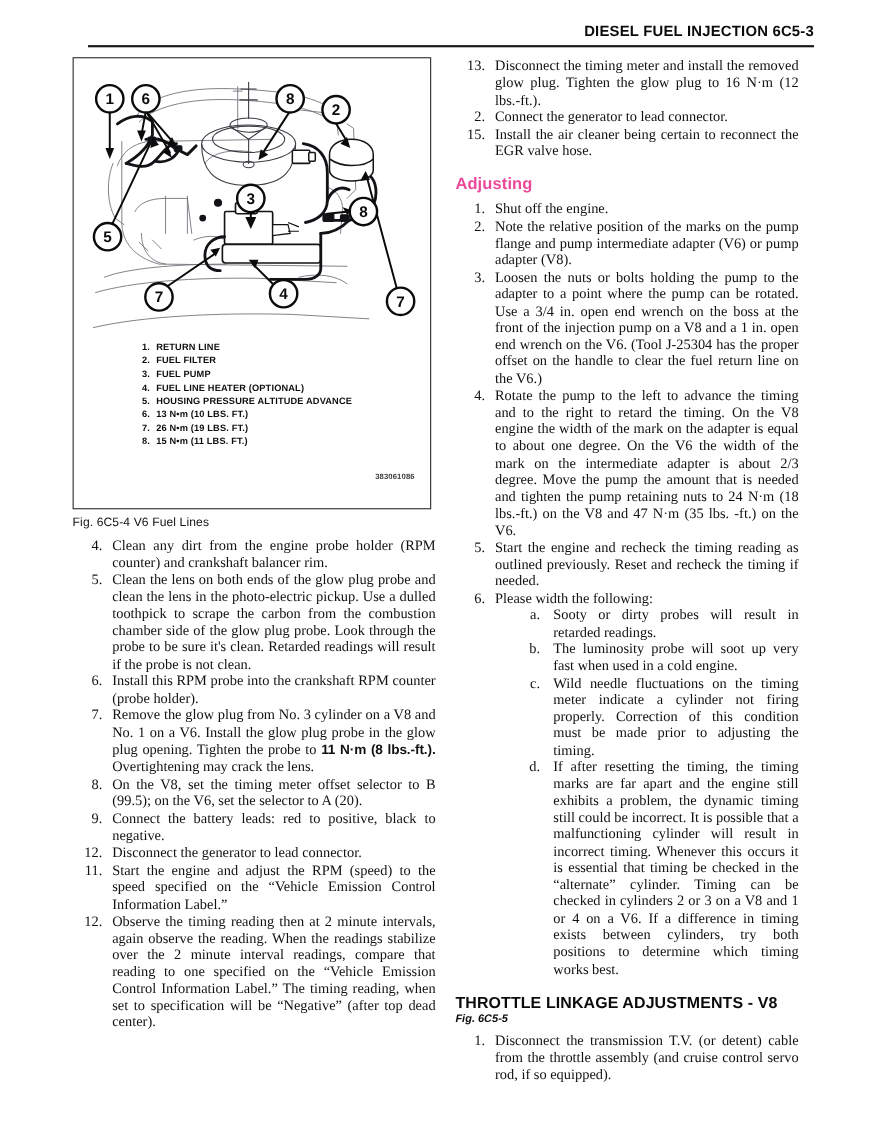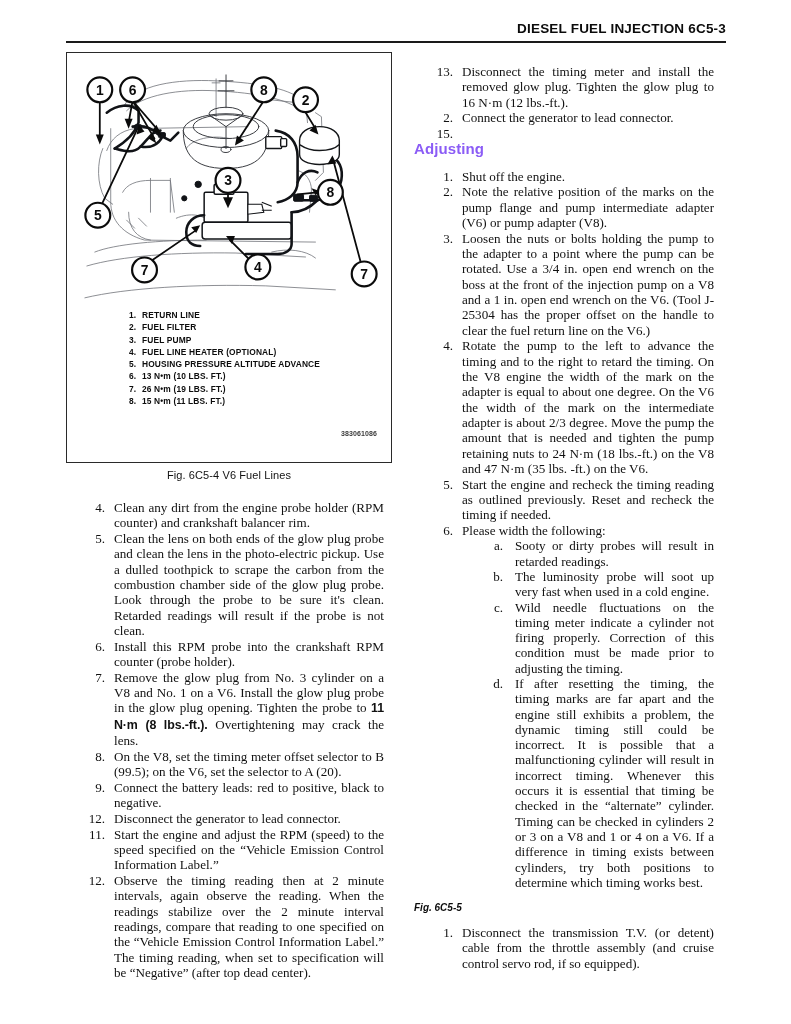--- a/index.html
+++ b/index.html
@@ -20,21 +20,21 @@
   .page {
     position: absolute;
     left: 0; top: 0;
     width: 791px;
     height: 1024px;
   }
 
   
   .header {
     position: absolute;
-    left: 66px;
+    left: 80px;
     top: 22px;
     width: 660px;
   }
   .header-title {
     font-family: "Liberation Sans", sans-serif;
     font-weight: bold;
     font-size: 13.5px;
     letter-spacing: 0.2px;
     text-align: right;
     color: #0b0b0b;
@@ -101,39 +101,39 @@
     font-family: "Liberation Sans", sans-serif;
     font-weight: bold;
     font-size: 7px;
     letter-spacing: 0.1px;
     color: #3a3a3a;
     filter: blur(0.55px);
   }
   .fig-caption {
     margin-top: 6px;
     width: 326px;
-    text-align: center;
+    text-align: left;
     font-family: "Liberation Sans", sans-serif;
     font-size: 11px;
     color: #121212;
     letter-spacing: 0.1px;
   }
 
   
   .body-text {
     font-family: "Liberation Serif", serif;
     font-size: 13.1px;
     line-height: 15.3px;
     color: #111111;
     text-align: justify;
     hyphens: none;
   }
   ol.numlist {
     list-style: none;
-    margin: 12px;
+    margin: 0;
     padding: 0;
   }
   ol.numlist > li {
     position: relative;
     padding-left: 36px;
     margin: 0 0 0.5px 0;
     text-align: justify;
   }
   ol.numlist > li > .mk {
     position: absolute;
@@ -174,21 +174,21 @@
     font-weight: bold;
     font-size: 12.4px;
     letter-spacing: -0.1px;
   }
 
   
   .h-sub {
     font-family: "Liberation Sans", sans-serif;
     font-weight: bold;
     font-size: 15px;
-    color: #8b5cf6;
+    color: #ec4899;
     margin: 14px 0 6px 0;
     letter-spacing: 0.1px;
   }
   .h-major {
     font-family: "Liberation Sans", sans-serif;
     font-weight: bold;
     font-size: 14.5px;
     color: #0b0b0b;
     margin: 16px 0 1px 0;
     letter-spacing: 0.1px;
@@ -395,21 +395,21 @@
       <li><span class="mk">11.</span><span>Start the engine and adjust the RPM (speed) to the speed specified on the “Vehicle Emission Control Information Label.”</span></li>
       <li><span class="mk">12.</span><span>Observe the timing reading then at 2 minute intervals, again observe the reading. When the readings stabilize over the 2 minute interval readings, compare that reading to one specified on the “Vehicle Emission Control Information Label.” The timing reading, when set to specification will be “Negative” (after top dead center).</span></li>
     </ol>
   </div>
 
   <div class="col-right">
 
     <ol class="numlist body-text">
       <li><span class="mk">13.</span><span>Disconnect the timing meter and install the removed glow plug. Tighten the glow plug to 16 N·m (12 lbs.-ft.).</span></li>
       <li><span class="mk">2.</span><span>Connect the generator to lead connector.</span></li>
-      <li><span class="mk">15.</span></li>
+      <li><span class="mk">15.</span><span>Install the air cleaner being certain to reconnect the EGR valve hose.</span></li>
     </ol>
 
     <div class="h-sub">Adjusting</div>
 
     <ol class="numlist body-text">
       <li><span class="mk">1.</span><span>Shut off the engine.</span></li>
       <li><span class="mk">2.</span><span>Note the relative position of the marks on the pump flange and pump intermediate adapter (V6) or pump adapter (V8).</span></li>
       <li><span class="mk">3.</span><span>Loosen the nuts or bolts holding the pump to the adapter to a point where the pump can be rotated. Use a 3/4 in. open end wrench on the boss at the front of the injection pump on a V8 and a 1 in. open end wrench on the V6. (Tool J-25304 has the proper offset on the handle to clear the fuel return line on the V6.)</span></li>
       <li><span class="mk">4.</span><span>Rotate the pump to the left to advance the timing and to the right to retard the timing. On the V8 engine the width of the mark on the adapter is equal to about one degree. On the V6 the width of the mark on the intermediate adapter is about 2/3 degree. Move the pump the amount that is needed and tighten the pump retaining nuts to 24 N·m (18 lbs.-ft.) on the V8 and 47 N·m (35 lbs. -ft.) on the V6.</span></li>
       <li><span class="mk">5.</span><span>Start the engine and recheck the timing reading as outlined previously. Reset and recheck the timing if needed.</span></li>
@@ -420,20 +420,21 @@
           <ol class="sublist">
             <li><span class="mk">a.</span><span>Sooty or dirty probes will result in retarded readings.</span></li>
             <li><span class="mk">b.</span><span>The luminosity probe will soot up very fast when used in a cold engine.</span></li>
             <li><span class="mk">c.</span><span>Wild needle fluctuations on the timing meter indicate a cylinder not firing properly. Correction of this condition must be made prior to adjusting the timing.</span></li>
             <li><span class="mk">d.</span><span>If after resetting the timing, the timing marks are far apart and the engine still exhibits a problem, the dynamic timing still could be incorrect. It is possible that a malfunctioning cylinder will result in incorrect timing. Whenever this occurs it is essential that timing be checked in the “alternate” cylinder. Timing can be checked in cylinders 2 or 3 on a V8 and 1 or 4 on a V6. If a difference in timing exists between cylinders, try both positions to determine which timing works best.</span></li>
           </ol>
         </div>
       </li>
     </ol>
 
+    <div class="h-major">THROTTLE LINKAGE ADJUSTMENTS - V8</div>
     <div class="h-figref">Fig. 6C5-5</div>
 
     <ol class="numlist body-text">
       <li><span class="mk">1.</span><span>Disconnect the transmission T.V. (or detent) cable from the throttle assembly (and cruise control servo rod, if so equipped).</span></li>
     </ol>
   </div>
 
 </div>
 
 </body></html>

